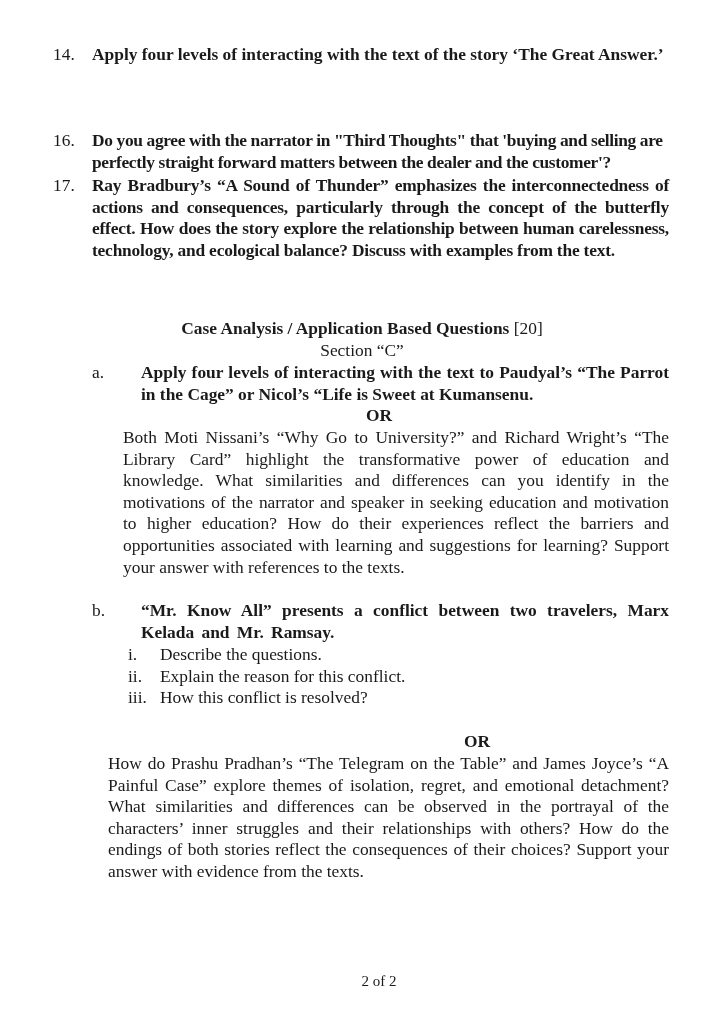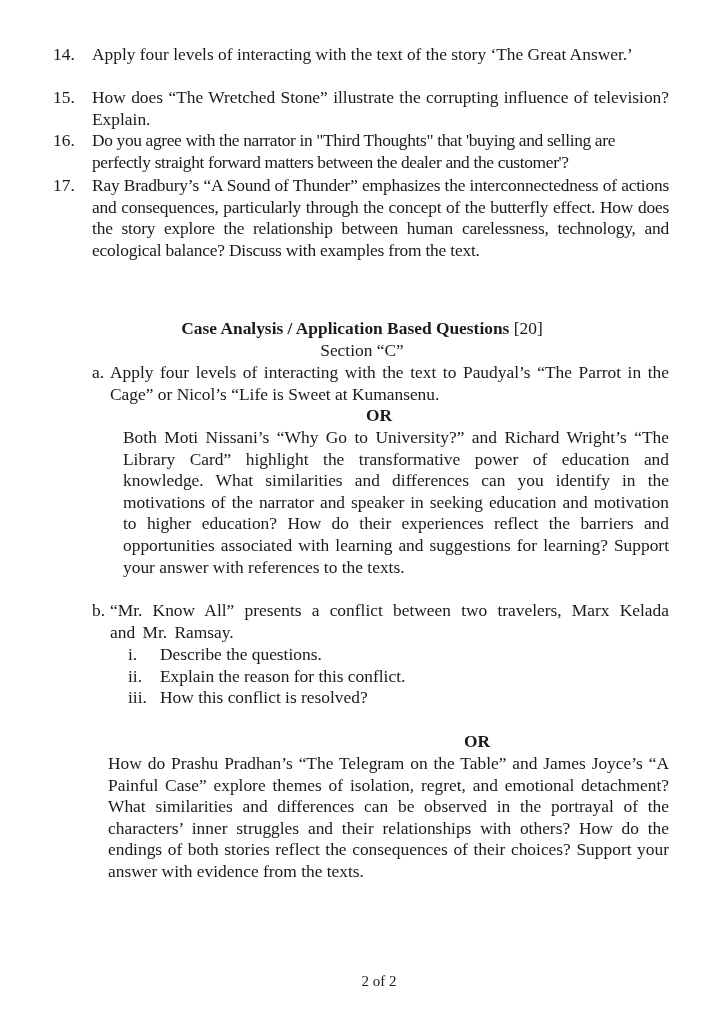--- a/index.html
+++ b/index.html
@@ -34,42 +34,44 @@
       left: 0;
       top: 0;
       width: 36px;
     }
     .q .body {
       margin-left: 39px;
       text-align: justify;
     }
     .q .body.last-left {
       text-align-last: left;
+      font-weight: bold;
     }
     .center {
       position: absolute;
       left: 0;
       width: 724px;
       text-align: center;
     }
     .bold { font-weight: bold; }
     .italic { font-style: italic; }
     .sub {
       position: absolute;
       left: 92px;
       width: 577px;
     }
     .sub .letter {
       position: absolute;
       left: 0;
       top: 0;
     }
     .sub .body {
-      margin-left: 18px;
+      margin-left: 49px;
       text-align: justify;
+      font-weight: bold;
     }
     .or-label {
       position: absolute;
       font-weight: bold;
     }
     .para {
       position: absolute;
       text-align: justify;
     }
     .roman {
@@ -98,24 +100,20 @@
 </head>
 <body>
 
 <div class="page">
 
   <div class="q" style="top:44px;">
     <span class="num">14.</span>
     <div class="body last-left">Apply four levels of interacting with the text of the story ‘The Great Answer.’</div>
   </div>
 
-  <div class="q" style="top:87px;">
-    <span class="num">15.</span>
-    <div class="body last-left">How does “The Wretched Stone” illustrate the corrupting influence of television? Explain.</div>
-  </div>
 
   <div class="q" style="top:130px;">
     <span class="num">16.</span>
     <div class="body last-left" style="text-align:left; letter-spacing:-0.35px;">Do you agree with the narrator in "Third Thoughts" that 'buying and selling are perfectly straight forward matters between the dealer and the customer'?</div>
   </div>
 
   <div class="q" style="top:175px;">
     <span class="num">17.</span>
     <div class="body last-left" style="letter-spacing:-0.2px;">Ray Bradbury’s “A Sound of Thunder” emphasizes the interconnectedness of actions and consequences, particularly through the concept of the butterfly effect. How does the story explore the relationship between human carelessness, technology, and ecological balance? Discuss with examples from the text.</div>
   </div>

